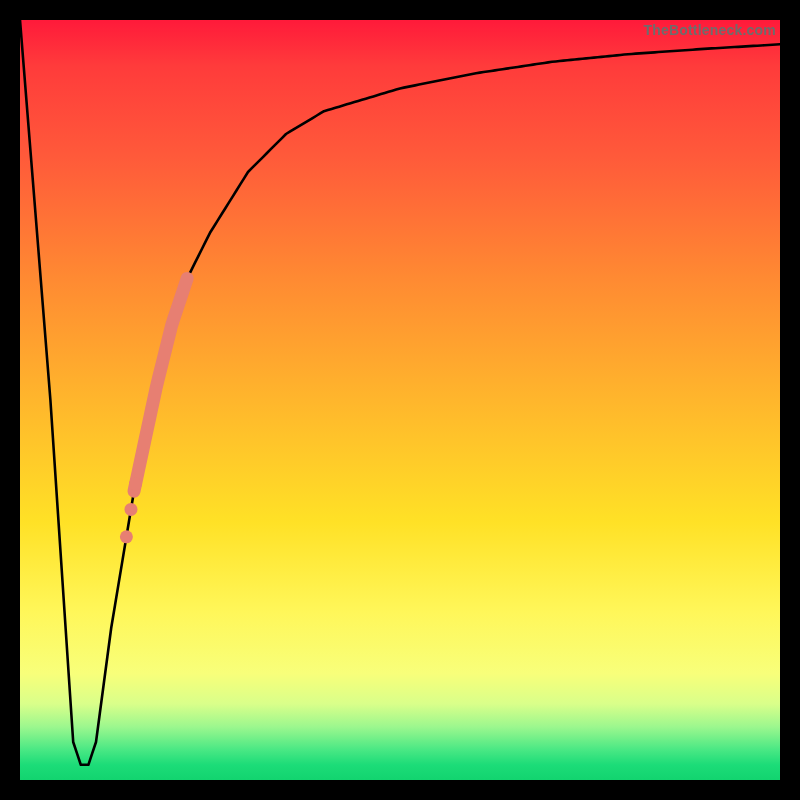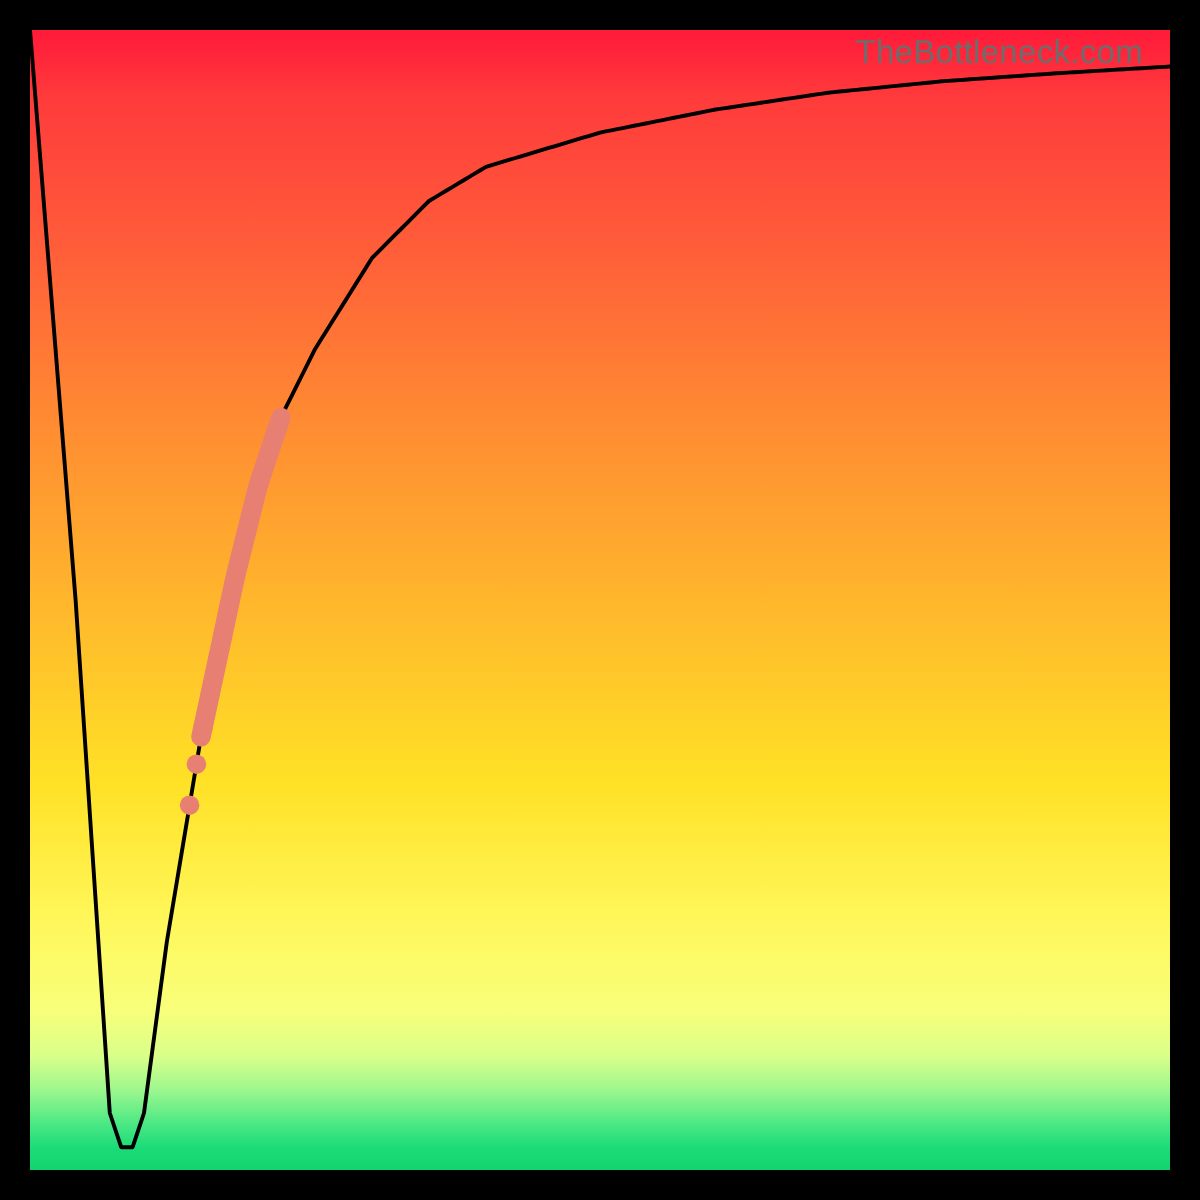--- a/index.html
+++ b/index.html
@@ -37,23 +37,23 @@
       #d9ff8a 90%,
       #9cf78e 93%,
       #4ae884 96%,
       #1cdc78 98%,
       #12d46f 100%
     );
   }
   .watermark {
     position: absolute;
     top: 2px;
-    right: 18px;
-    font-size: 22px;
-    font-weight: 400;
+    right: 4px;
+    font-size: 14px;
+    font-weight: 700;
     color: #6d6d6d;
     letter-spacing: 0.2px;
     user-select: none;
   }
   svg.curve {
     position: absolute;
     left: 0;
     top: 0;
     width: 760px;
     height: 760px;

